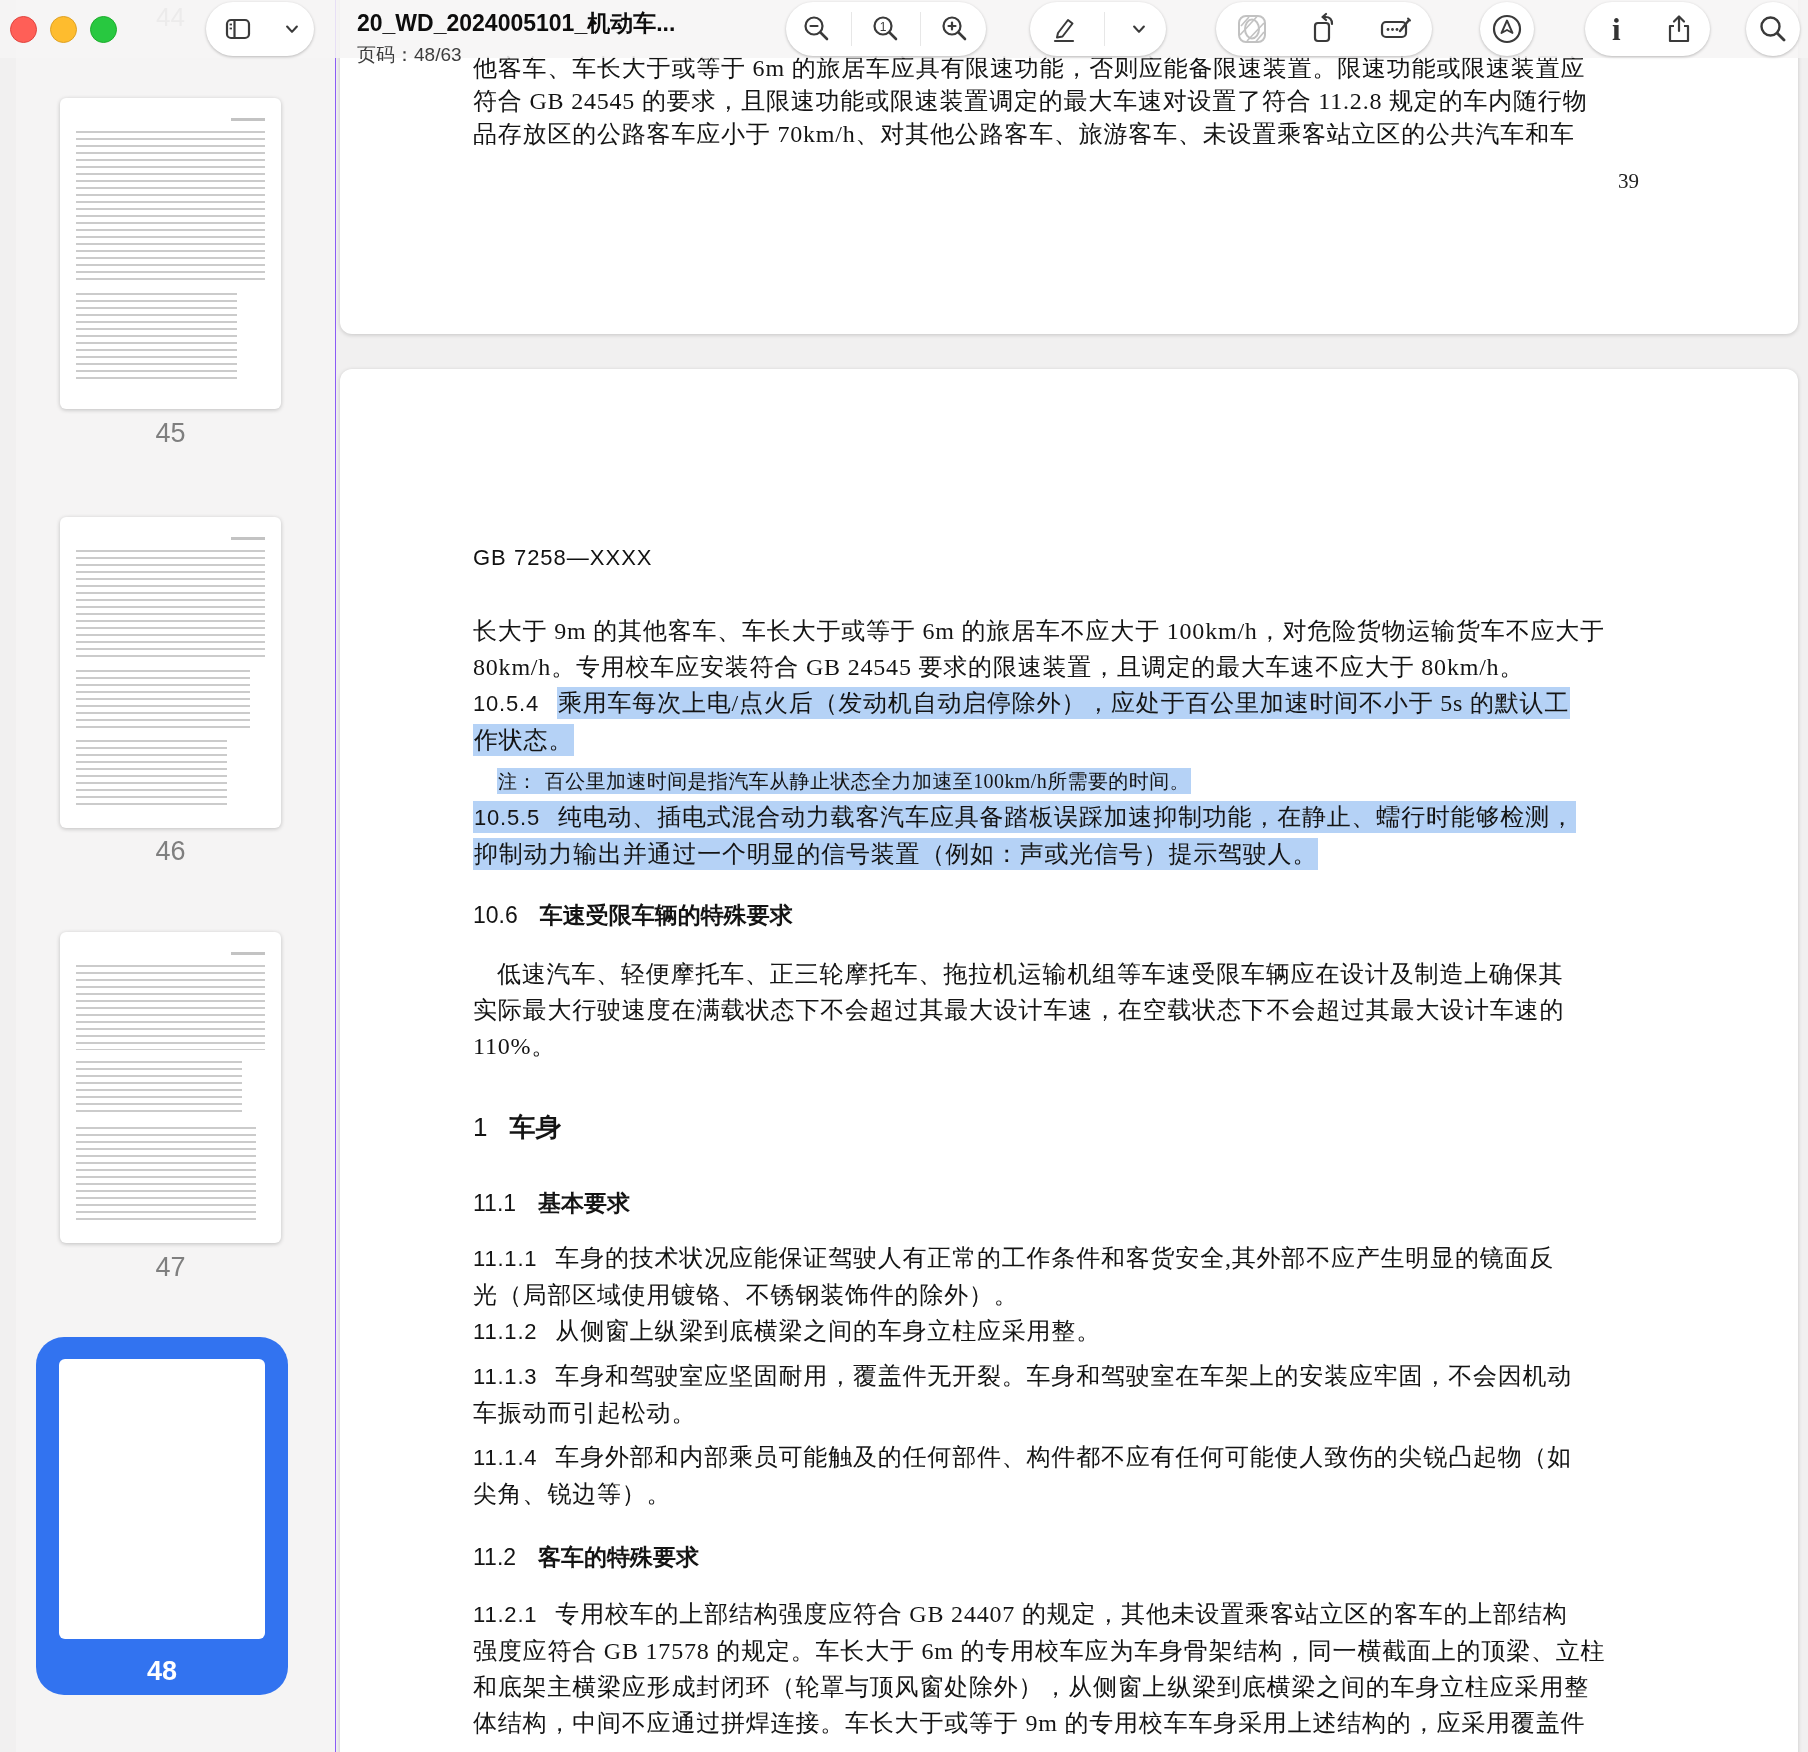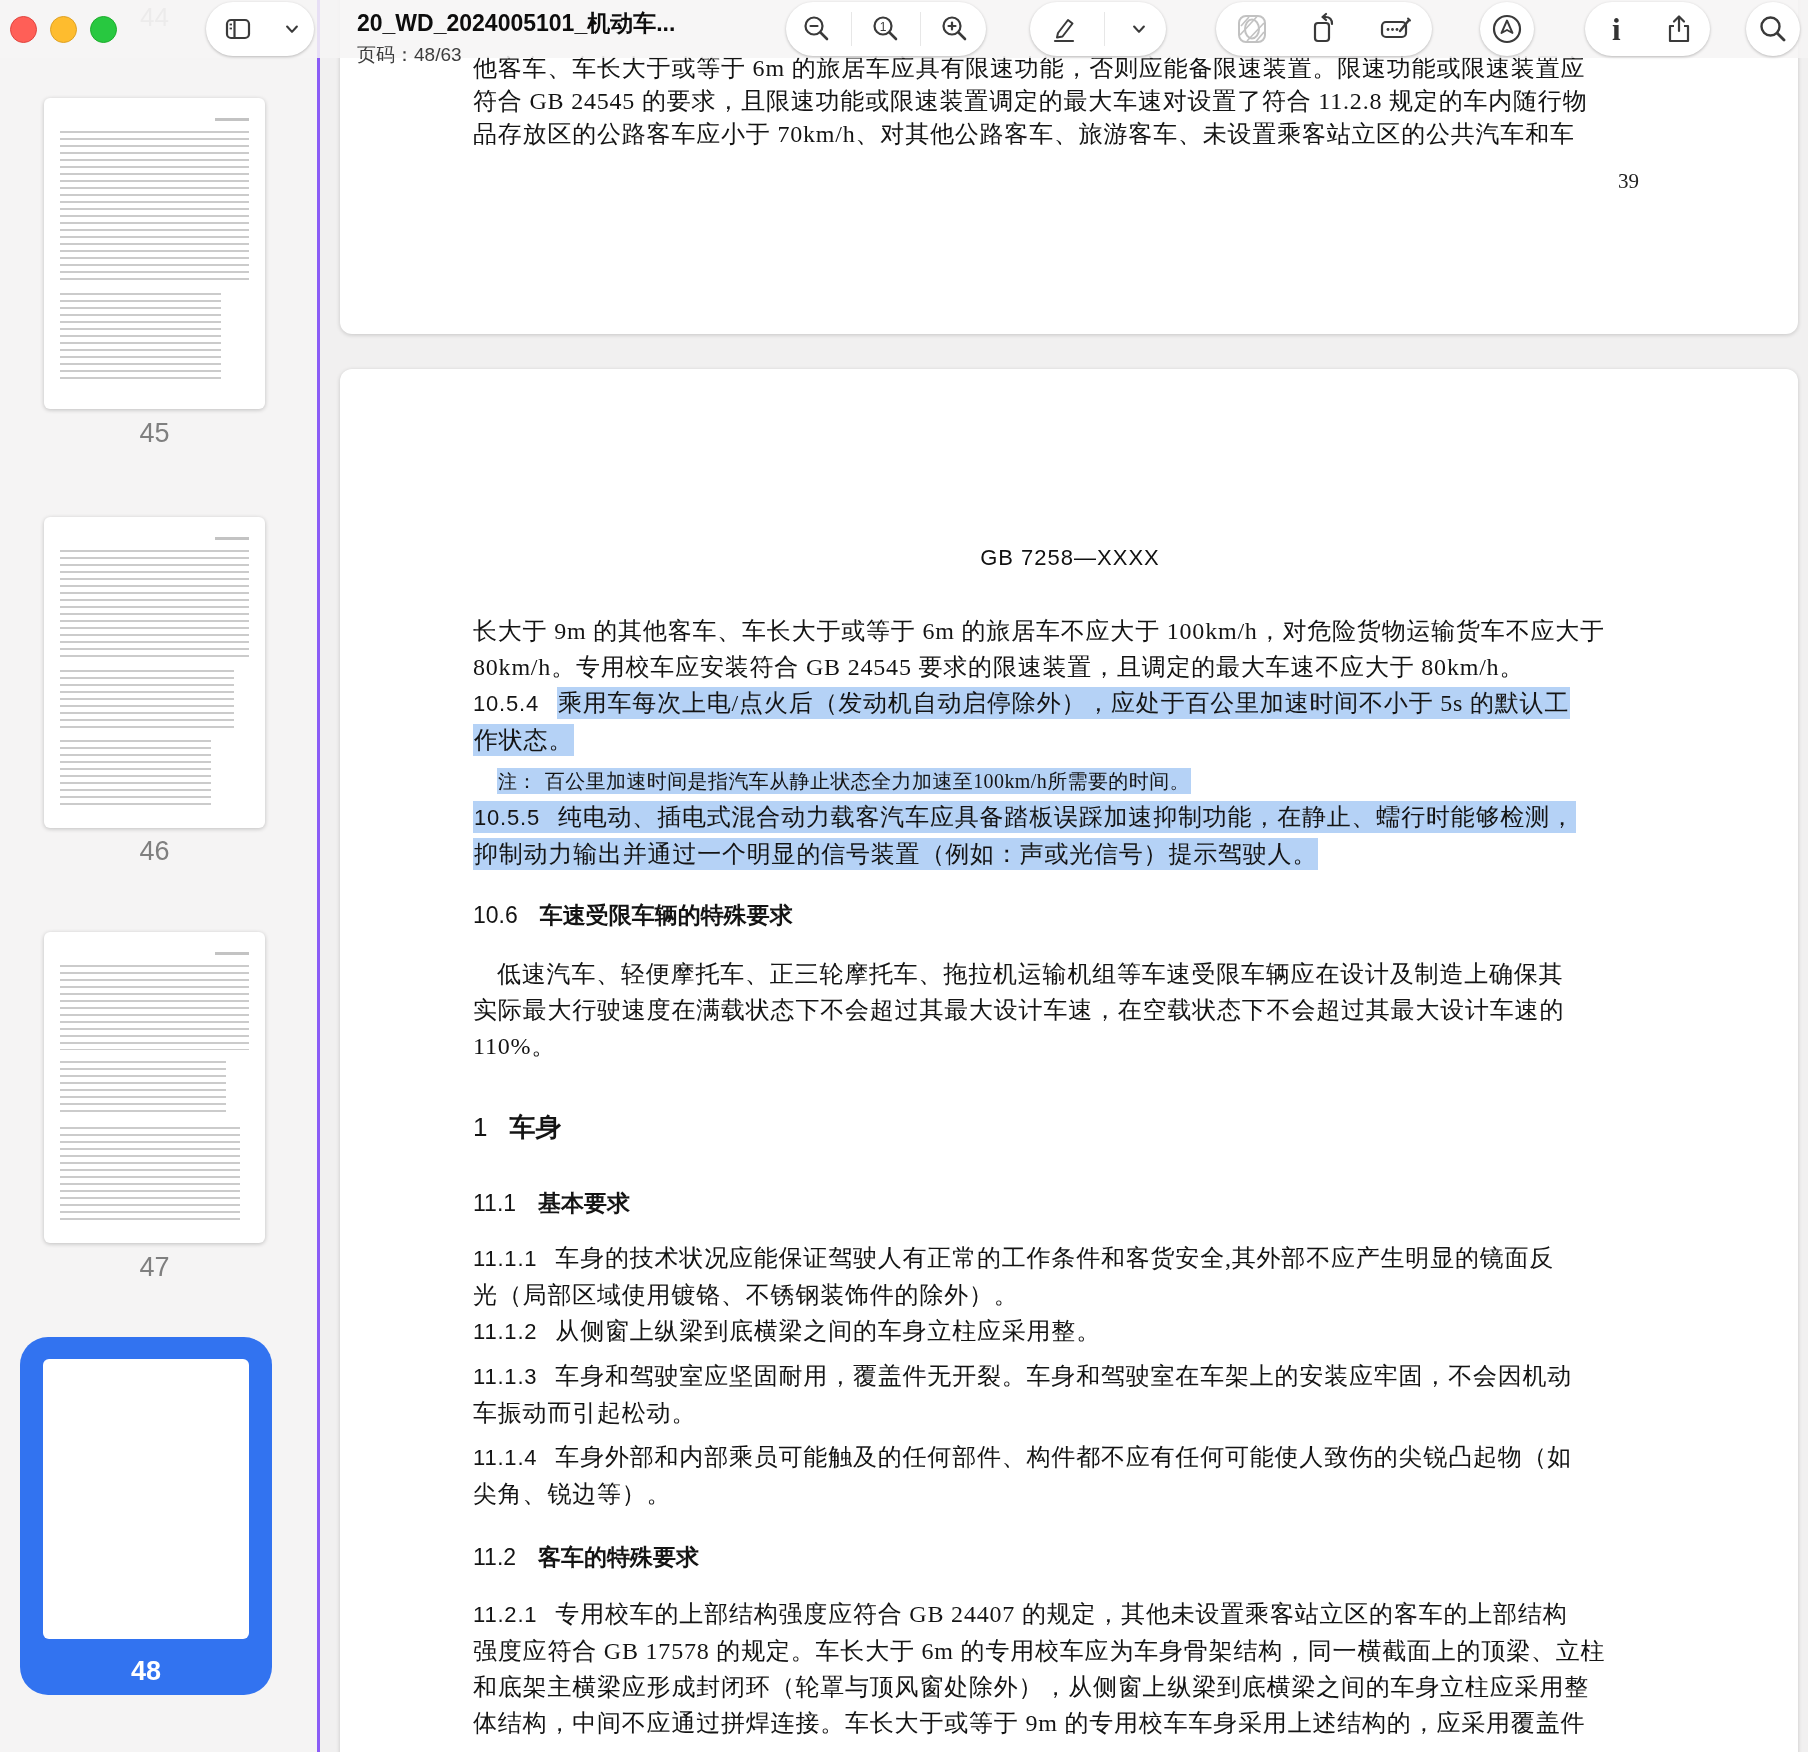--- a/index.html
+++ b/index.html
@@ -1,22 +1,22 @@
 <!DOCTYPE html>
 <html><head>
 <meta charset="utf-8">
 <style>
   * { margin:0; padding:0; box-sizing:border-box; }
   html,body { width:1808px; height:1752px; overflow:hidden; }
   body { font-family:"Liberation Sans","DejaVu Sans",sans-serif; background:#f1f0f0; }
   #app { position:relative; width:1808px; height:1752px; overflow:hidden; }
 
   
-  .sidebar { position:absolute; left:0; top:0; width:320px; height:1752px;
-             background:#f5f4f4; border-right:3px solid #8b5cf6; z-index:2; }
+  .sidebar { position:absolute; left:16px; top:0; width:320px; height:1752px;
+             background:#f5f4f4; border-right:1px solid #8b5cf6; z-index:2; }
   .thumb { position:absolute; left:44px; width:221px; height:311px; background:#fff;
            border-radius:6px; box-shadow:0 1px 4px rgba(0,0,0,.22); overflow:hidden; padding:20px 16px; }
   .thumb .mini-header { height:3px; width:34px; background:#c3c3c3; margin-left:auto; margin-bottom:10px; }
   .thumb .stripes { background:repeating-linear-gradient(180deg,#cbcbcb 0 2px,transparent 2px 7px); }
   .thumb-label { position:absolute; width:221px; left:44px; text-align:center;
                  font-size:27px; color:#7f7f7f; }
   .thumb-sel { position:absolute; left:20px; width:252px; height:358px; background:#3273f0;
                border-radius:28px; }
   .thumb-sel .inner-page { position:absolute; left:23px; top:22px; width:206px; height:280px;
                background:#fff; border-radius:6px; overflow:hidden; padding:16px 13px; }
@@ -30,21 +30,21 @@
           border-radius:12px; box-shadow:0 1px 4px rgba(0,0,0,.18); overflow:hidden; z-index:1; }
   .card1 { top:-44px; height:378px; }
   .card2 { top:369px; height:1400px; }
 
   .doc { font-family:"Liberation Serif","DejaVu Serif",serif; color:#141414; }
   .card1 .doc { padding:96px 131px 0 133px; }
   .card1 .pline { font-size:24px; line-height:33px; letter-spacing:.8px; white-space:nowrap; }
   .pagenum39 { margin-top:18px; text-align:right; padding-right:28px; font-size:21px; color:#222; }
 
   .card2 .doc { padding:0 131px 0 133px; }
-  .gbheader { margin-top:176px; height:26px; text-align:center; font-size:22px; letter-spacing:1px;
+  .gbheader { margin-top:176px; height:26px; text-align:left; font-size:22px; letter-spacing:1px;
               font-family:"Liberation Sans","DejaVu Sans",sans-serif; font-weight:500; color:#111; }
   .ln { white-space:nowrap; }
   .body-ln  { font-size:24px; line-height:36px; letter-spacing:.8px; }
   .note-ln  { font-size:20px; line-height:30px; letter-spacing:.4px; margin-left:24px; }
   .head-ln  { font-size:23px; line-height:30px; font-weight:bold;
               font-family:"Liberation Sans","DejaVu Sans",sans-serif; }
   .chap-ln  { font-size:26px; line-height:34px; font-weight:bold;
               font-family:"Liberation Sans","DejaVu Sans",sans-serif; }
   .num { font-family:"Liberation Sans","DejaVu Sans",sans-serif; font-weight:normal;
          font-size:22px; margin-right:18px; }

